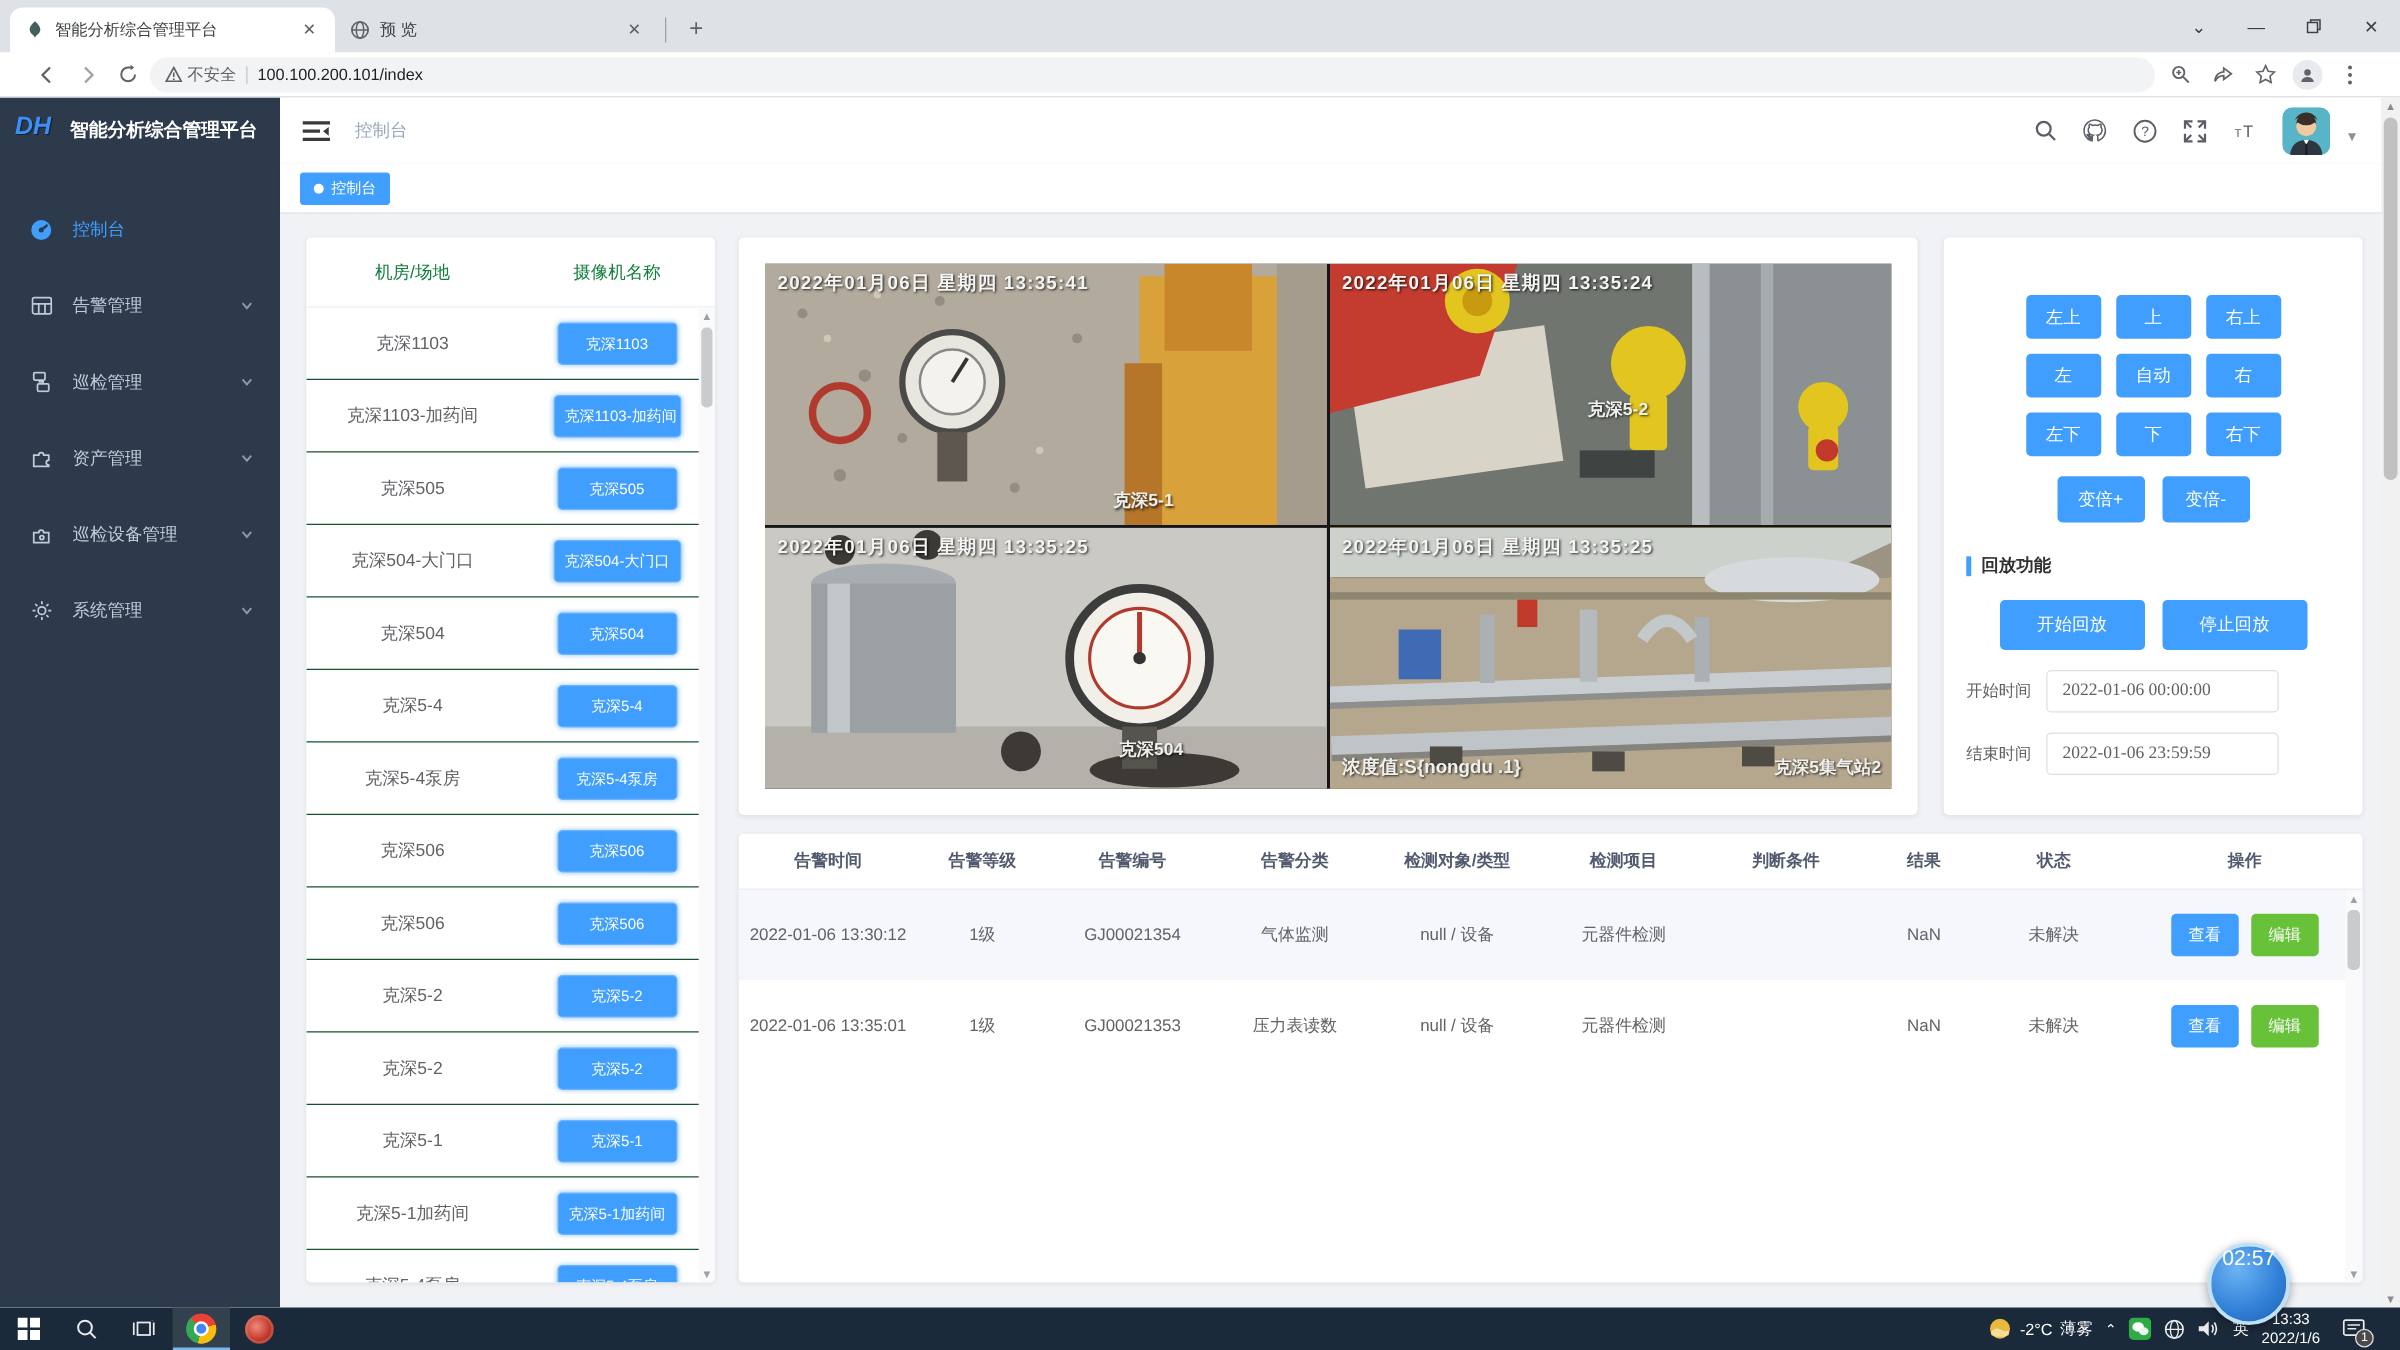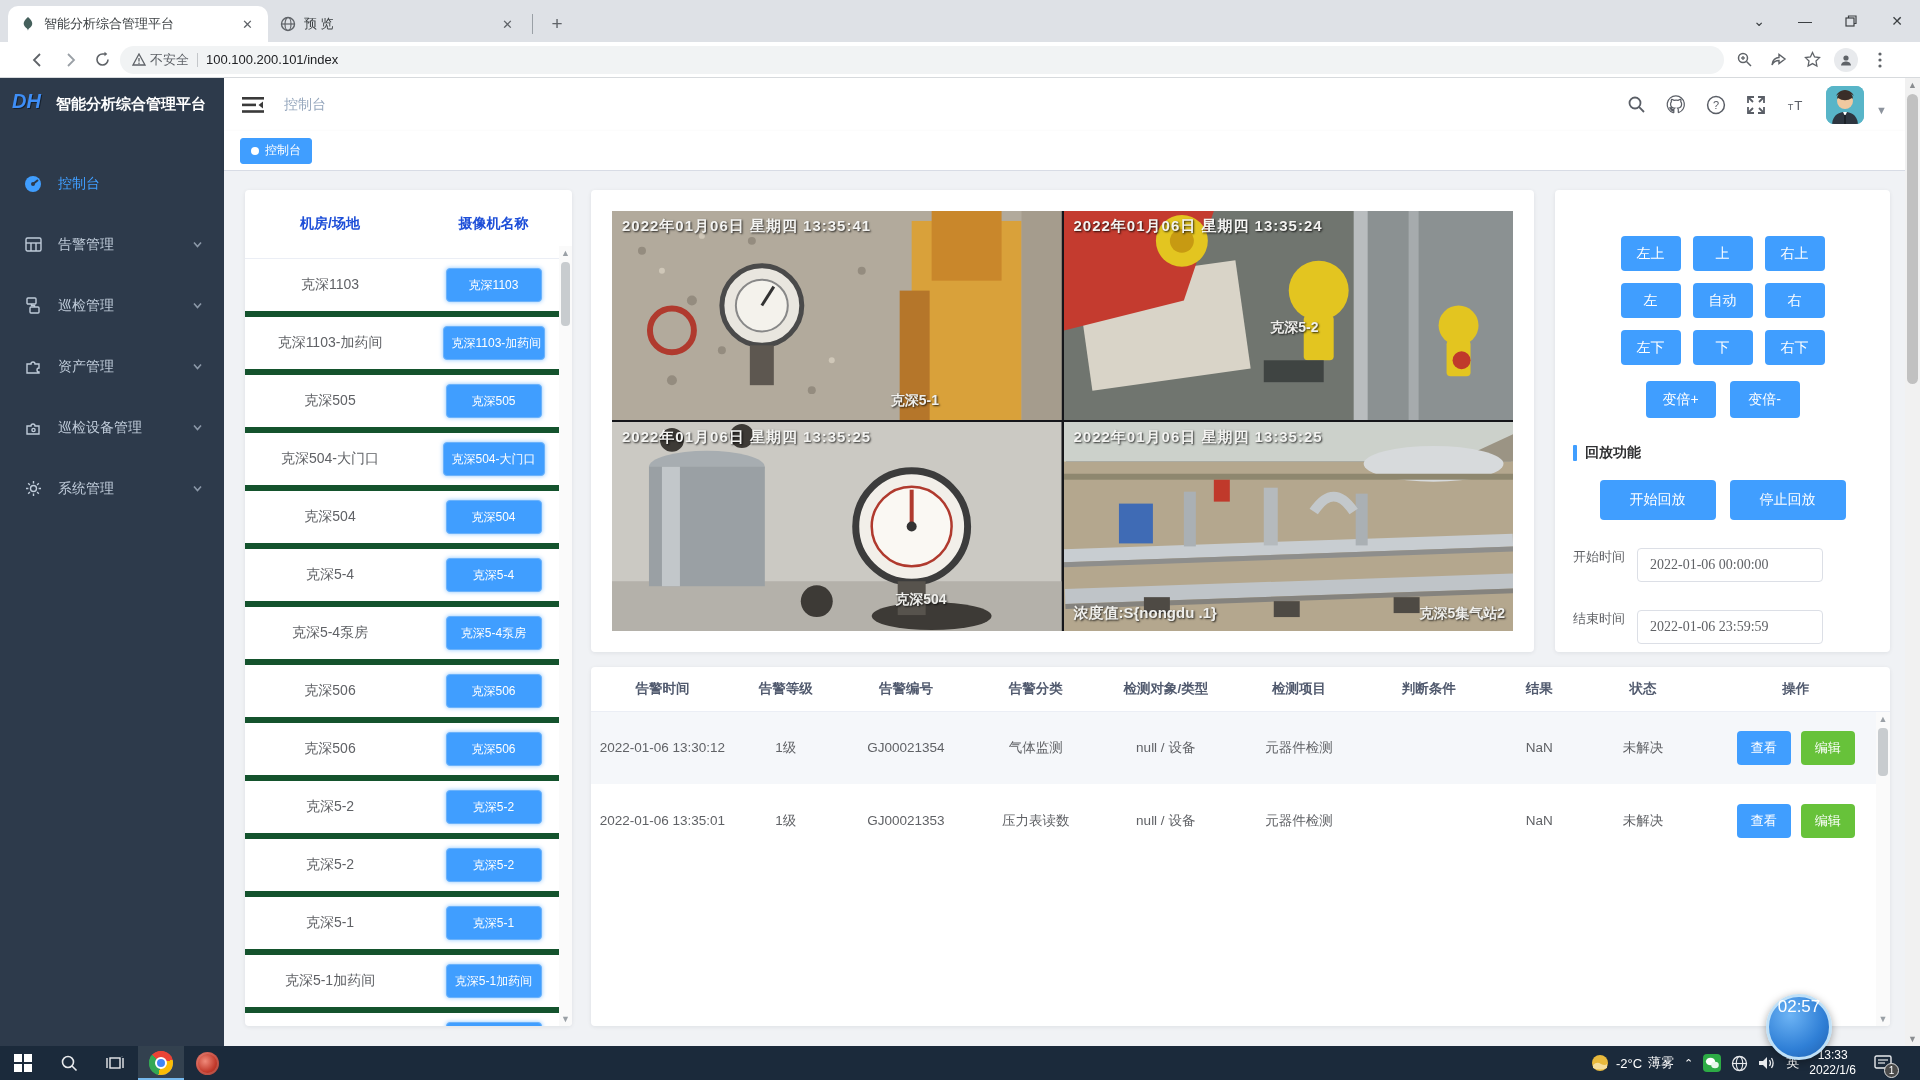--- a/index.html
+++ b/index.html
@@ -54,25 +54,25 @@
 
   .tagbar { position:absolute; top:53px; left:0; right:0; height:40px; background:#fff; border-bottom:1px solid #d8dce5; box-shadow:0 1px 3px rgba(0,0,0,.08); display:flex; align-items:center; padding:0 16px; }
   .route-tag { background:#409EFF; border:1px solid #409EFF; color:#fff; font-size:12px; height:26px; display:flex; align-items:center; gap:6px; padding:0 10px; border-radius:3px; }
   .route-tag .dot { width:8px; height:8px; border-radius:50%; background:#fff; }
 
   .content { position:absolute; top:93px; left:0; right:0; bottom:0; background:#f0f2f5; }
   .card { position:absolute; background:#fff; border-radius:4px; box-shadow:0 1px 4px rgba(0,21,41,.08); }
 
   
   .camera-card { left:21px; top:19px; width:327px; height:836px; overflow:hidden; }
-  .cam-head { display:flex; height:69px; align-items:center; font-size:14px; font-weight:bold; color:#1d4ed8; border-bottom:1px solid #ebeef5; }
+  .cam-head { display:flex; height:56px; align-items:center; font-size:14px; font-weight:normal; color:#15803d; border-bottom:1px solid #ebeef5; }
   .cam-head .c1 { width:52%; text-align:center; }
   .cam-head .c2 { width:48%; text-align:center; }
   .cam-body { position:relative; height:780px; overflow:hidden; }
-  .cam-row { display:flex; align-items:center; height:58px; border-bottom:6px solid #14532d; font-size:14px; color:#606266; }
+  .cam-row { display:flex; align-items:center; height:58px; border-bottom:1px solid #14532d; font-size:14px; color:#606266; }
   .cam-row .c1 { width:52%; text-align:center; white-space:nowrap; overflow:hidden; }
   .cam-row .c2 { width:48%; display:flex; justify-content:center; }
   .cam-btn { background:#409EFF; color:#fff; border:1px solid #6cb3fb; border-radius:4px; font-size:12px; height:34px; line-height:32px; padding:0 8px; max-width:102px; white-space:nowrap; overflow:hidden; text-align:center; min-width:96px; box-shadow:0 0 4px rgba(64,158,255,.6); }
   .cam-scroll { position:absolute; right:0; top:0; bottom:0; width:13px; background:#fafafa; font-size:9px; color:#9aa0a6; display:flex; flex-direction:column; align-items:center; justify-content:space-between; padding:2px 0; }
   .cam-scroll .thumb { width:9px; height:64px; background:#c8cccf; border-radius:4px; }
 
   
   .video-card { left:367px; top:19px; width:943px; height:462px; }
   .vgrid { position:absolute; left:21px; top:21px; width:901px; height:420px; background:#15161a; display:grid; grid-template-columns:1fr 1fr; grid-template-rows:1fr 1fr; gap:2px; }
   .vcell { position:relative; overflow:hidden; }
@@ -86,21 +86,21 @@
   
   .ptz-card { left:1331px; top:19px; width:335px; height:462px; padding:46px 18px 0 18px; }
   .dir-grid { display:grid; grid-template-columns:repeat(3,60px); grid-auto-rows:35px; gap:12px; justify-content:center; }
   .blue-btn { background:#409EFF; color:#fff; border:none; border-radius:4px; font-size:14px; display:flex; align-items:center; justify-content:center; cursor:pointer; font-family:inherit; }
   .zoom-row { display:flex; justify-content:center; gap:14px; margin-top:16px; }
   .zoom-row .blue-btn { width:70px; height:37px; }
   .sec-title { margin-top:26px; display:flex; align-items:center; gap:8px; font-size:14px; font-weight:bold; color:#303133; }
   .sec-title .bar { width:4px; height:16px; background:#409EFF; border-radius:1px; }
   .play-row { display:flex; justify-content:center; gap:14px; margin-top:18px; }
   .play-row .blue-btn { width:116px; height:40px; }
-  .time-row { display:flex; gap:12px; margin-top:28px; font-size:13px; color:#606266; }
+  .time-row { display:flex; align-items:center; gap:12px; margin-top:16px; font-size:13px; color:#606266; }
   .time-box { width:186px; height:34px; border:1px solid #dcdfe6; border-radius:4px; display:flex; align-items:center; padding:0 12px; font-size:14px; color:#606266; background:#fff;font-family:Liberation Serif, serif; }
 
   
   .alarm-card { left:367px; top:496px; width:1299px; height:359px; overflow:hidden; }
   .atable { width:100%; border-collapse:collapse; table-layout:fixed; }
   .atable th { font-size:13.5px; color:#515a6e; font-weight:bold; height:44px; border-bottom:1px solid #ebeef5; text-align:center; }
   .atable td { font-size:13.5px; color:#606266; height:73px; text-align:center; vertical-align:middle; padding:0 6px; word-break:break-all; }
   .atable tbody tr:nth-child(odd) { background:#f5f7fa; }
   .txt-red { color:#e64c4c; }
   .op-btns { display:flex; gap:10px; justify-content:center; }

